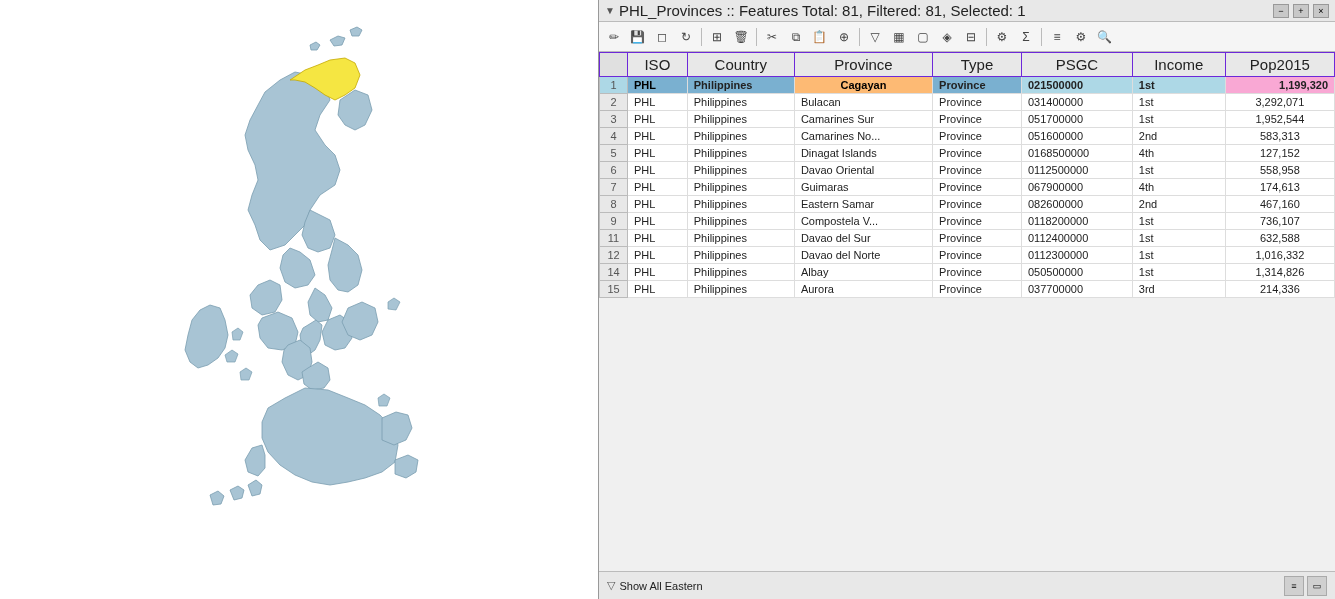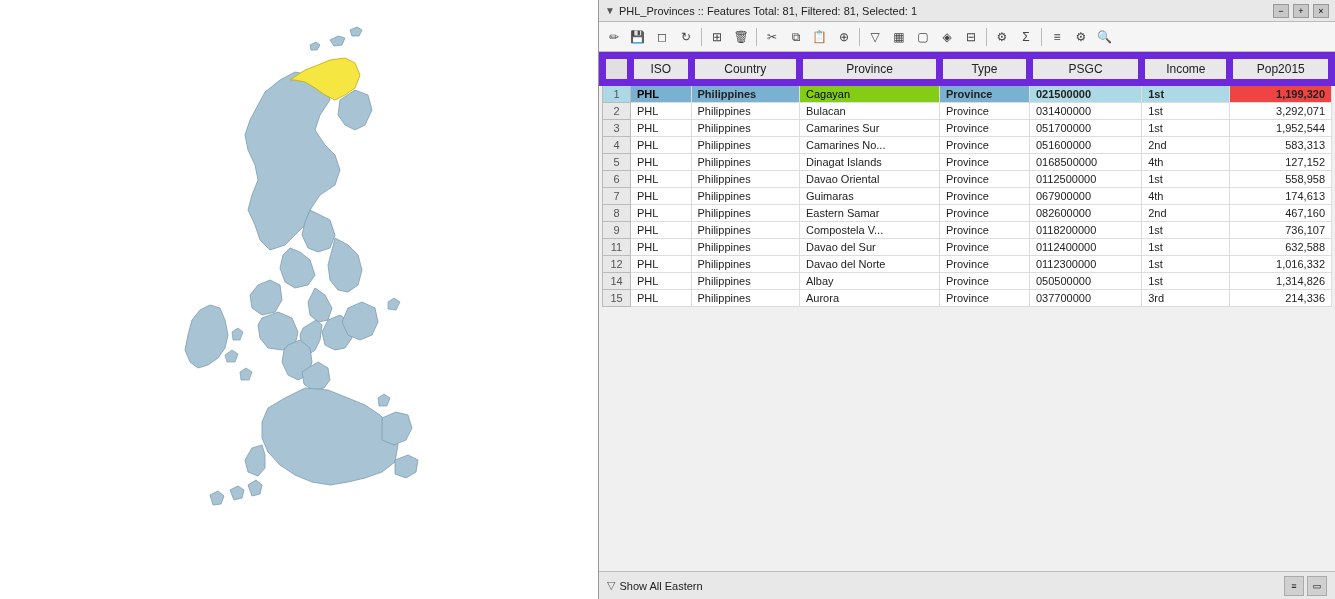--- a/index.html
+++ b/index.html
@@ -54,21 +54,21 @@
       align-items: center;
       gap: 4px;
     }
 
     .title-chevron {
       font-size: 10px;
       color: #555;
     }
 
     .title-text {
-      font-size: 11px;
+      font-size: 15px;
       color: #222;
     }
 
     .title-bar-right {
       display: flex;
       gap: 4px;
     }
 
     .title-btn {
       width: 16px;
@@ -128,25 +128,25 @@
     }
 
     thead tr {
       background: #e8e8e8;
       position: sticky;
       top: 0;
       z-index: 10;
     }
 
     thead th {
-      border: 7px solid #6d28d9;
+      border: 1px solid #6d28d9;
       padding: 3px 6px;
       text-align: center;
       font-weight: normal;
-      font-size: 12px;
+      font-size: 15px;
       color: #222;
       white-space: nowrap;
       min-width: 40px;
     }
 
     thead th.col-num {
       min-width: 28px;
       width: 28px;
       background: #e0e0e0;
     }
@@ -203,21 +203,21 @@
     }
 
     td.col-num {
       background: #e8e8e8;
       text-align: center;
       color: #555;
       border-color: #bbb;
     }
 
     td.col-pop {
-      text-align: right;
+      text-align: center;
     }
 
     
     .bottom-bar {
       background: #e8e8e8;
       border-top: 1px solid #bbb;
       padding: 3px 8px;
       display: flex;
       align-items: center;
       justify-content: space-between;
@@ -396,25 +396,25 @@
           <th>PSGC</th>
           <th>Income</th>
           <th>Pop2015</th>
         </tr>
       </thead>
       <tbody id="table-body">
       <tr class="selected">
             <td class="col-num">1</td>
             <td class="col-iso" style="background: rgb(122, 176, 208); font-weight: 600;">PHL</td>
             <td class="col-country" style="background: rgb(122, 176, 208); font-weight: 600;">Philippines</td>
-            <td class="col-province" style="background: #84cc16; font-weight: 400;">Cagayan</td>
+            <td class="col-province" style="background: #fdba74; font-weight: 700; text-align: center;">Cagayan</td>
             <td class="col-type" style="background: rgb(122, 176, 208); font-weight: 600;">Province</td>
             <td class="col-psgc" style="background: rgb(173, 216, 230); font-weight: 600;">021500000</td>
             <td class="col-income" style="background: rgb(173, 216, 230); font-weight: 600;">1st</td>
-            <td class="col-pop" style="background: #ef4444; font-weight: 600; text-align: right; margin-top: 45px;">1,199,320</td>
+            <td class="col-pop" style="background: #f9a8d4; font-weight: 600; text-align: right; margin-top: 45px;">1,199,320</td>
           </tr>
           <tr>
             <td class="col-num">2</td>
             <td class="col-iso">PHL</td>
             <td class="col-country">Philippines</td>
             <td class="col-province">Bulacan</td>
             <td class="col-type">Province</td>
             <td class="col-psgc">031400000</td>
             <td class="col-income">1st</td>
             <td class="col-pop">3,292,071</td>

